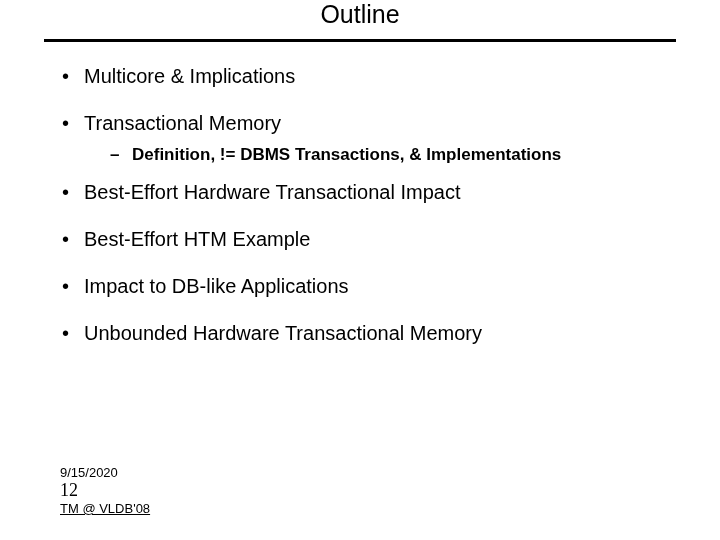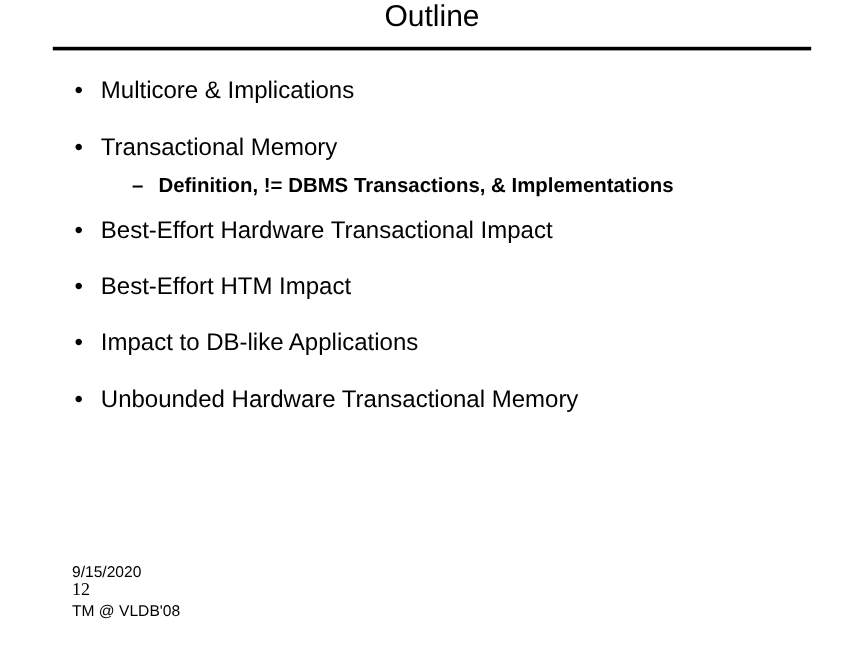--- a/index.html
+++ b/index.html
@@ -80,22 +80,22 @@
       left: 0;
       right: 0;
       padding: 0 60px;
       font-size: 13px;
       display: flex;
       justify-content: space-between;
       align-items: baseline;
       flex-direction: column;
     }
     .footer-left { text-align: left; flex: 1; }
-    .footer-center { text-align: center; flex: 1; font-family: "Times New Roman", serif; font-size: 15px; }
-    .footer-right { text-align: right; flex: 1; }
+    .footer-center { text-align: center; flex: 1; font-family: "Times New Roman", serif; font-size: 18px; }
+    .footer-right { text-align: right; flex: 1; text-decoration: underline; }
   </style>
 </head>
 <body>
 
 <div class="slide">
   <div class="title-area">
     <div class="title">Outline</div>
   </div>
   <hr class="title-rule">
   <div class="content">
@@ -108,21 +108,21 @@
         <ul class="sub-list">
           <li class="sub-item">
             <span>Definition, != DBMS Transactions, &amp; Implementations</span>
           </li>
         </ul>
       </li>
       <li class="bullet-item">
         <span>Best-Effort Hardware Transactional Impact</span>
       </li>
       <li class="bullet-item">
-        <span>Best-Effort HTM Impact</span>
+        <span>Best-Effort HTM Example</span>
       </li>
       <li class="bullet-item">
         <span>Impact to DB-like Applications</span>
       </li>
       <li class="bullet-item">
         <span>Unbounded Hardware Transactional Memory</span>
       </li>
     </ul>
   </div>
   <div class="footer">

